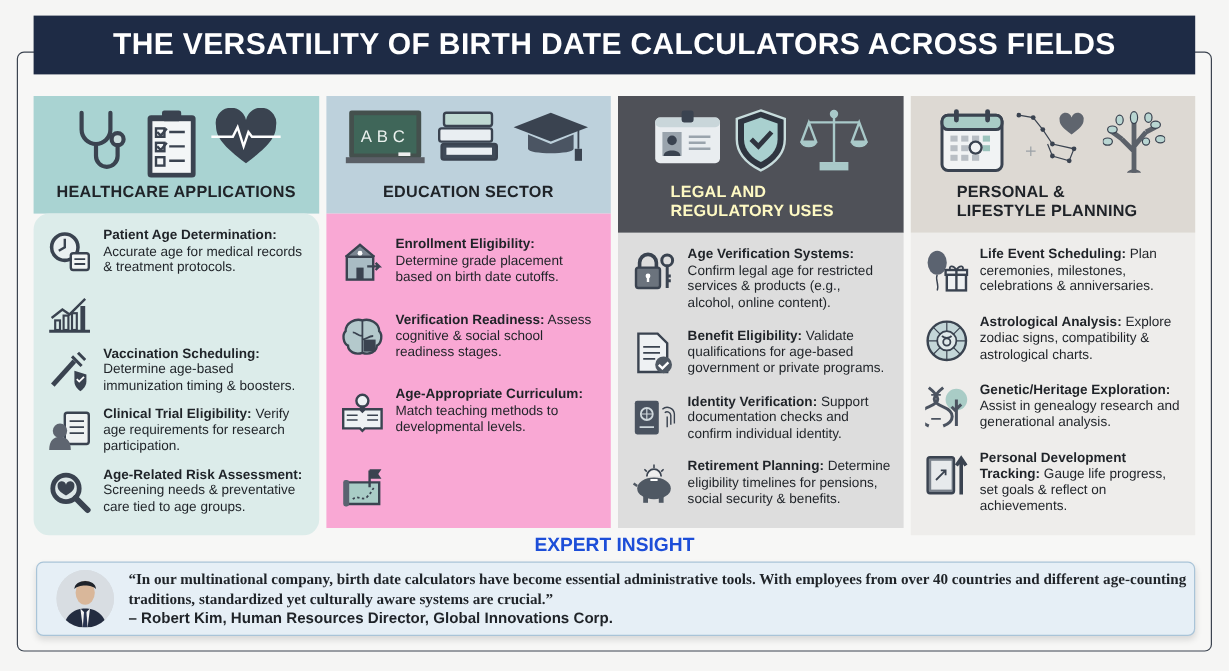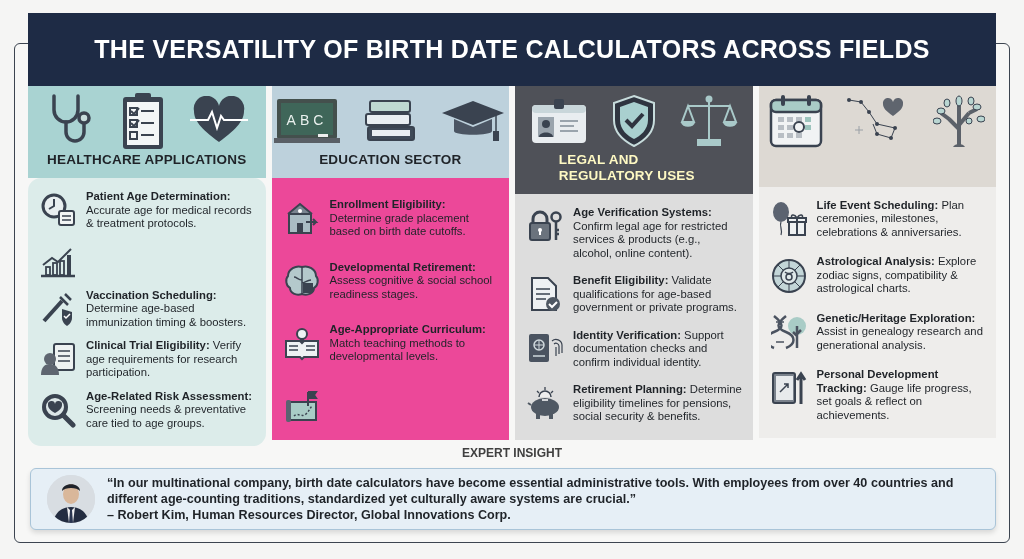--- a/index.html
+++ b/index.html
@@ -9,77 +9,77 @@
     font-family: "Liberation Sans", sans-serif;
     color: #1f2328;
     position: relative;
   }
   .frame {
     position: absolute; left: 14px; top: 43px; width: 996px; height: 500px;
     border: 1.5px solid #3c4450; border-radius: 6px;
     background: #f7f7f6;
   }
   .title-bar {
-    position: absolute; left: 28px; top: 13px; width: 968px; height: 73px;
+    position: absolute; left: 28px; top: 13px; width: 968px; height: 49px;
     background: #1e2b45;
     display: flex; align-items: center; justify-content: center;
     z-index: 2;
   }
   .title-bar h1 {
     color: #ffffff; font-size: 25px; font-weight: 700; letter-spacing: 0.3px;
     font-family: "Liberation Sans", sans-serif;
   }
   .columns {
     position: absolute; left: 28px; top: 80px; width: 968px; height: 358px;
     display: flex; gap: 6px;
   }
   .col { flex: 1; display: flex; flex-direction: column; }
   .col-head {
     height: 118px; display: flex; flex-direction: column; align-items: center;
     padding-top: 10px;
   }
-  .icons-row { display: flex; gap: 24px; align-items: center; height: 62px; }
+  .icons-row { display: flex; gap: 10px; align-items: flex-start; height: 62px; }
   .icons-row svg { display: block; }
   .col-title {
     margin-top: auto; margin-bottom: 10px;
     font-weight: 700; font-size: 13.5px; text-align: left; line-height: 16px;
     letter-spacing: 0.2px;
   }
   .col-body { flex: 1; padding: 12px 10px 6px 12px; }
   .item { display: flex; gap: 10px; margin-bottom: 10px; align-items: flex-start; }
   .item .ic { width: 36px; height: 36px; flex: none; margin-top: 2px; }
   .item .txt { font-size: 11.3px; line-height: 13.5px; color: #1f2328; }
   .item .txt b { font-weight: 700; }
 
   .c1 .col-head { background: #a9d3d2; }
   .c1 .col-body { background: #dcecea; border-radius: 13px; }
   .c2 .col-head { background: #bdd1dc; }
-  .c2 .col-body { background: #ec4899; }
+  .c2 .col-body { background: #f9a8d4; }
   .c3 .col-head { background: #4f5158; }
   .c3 .col-head .col-title { color: #fef9c3; }
   .c3 .col-body { background: #dddddd; }
   .c4 .col-head { background: #ddd9d3; }
   .c4 .col-body { background: #eeedeb; }
 
   .insight-title {
     position: absolute; top: 446px; left: 0; width: 1024px; text-align: center;
-    font-weight: 700; font-size: 12px; color: #404040;
+    font-weight: 700; font-size: 16px; color: #1d4ed8;
   }
   .quote-box {
     position: absolute; left: 30px; top: 468px; width: 966px; height: 62px;
     background: #e6eff6; border: 1.5px solid #a9c4d8; border-radius: 6px;
     box-shadow: 0 3px 5px rgba(0,0,0,0.12);
     display: flex; align-items: center; padding-left: 16px;
   }
   .avatar {
     width: 48px; height: 48px; border-radius: 50%; background: #d5dbe0; flex: none;
     overflow: hidden; margin-right: 12px;
   }
   .quote-text { font-size: 12.6px; line-height: 16px; color: #1f2328; font-weight: 700; }
-  .quote-text .q { font-weight: 700; }
+  .quote-text .q { font-weight: 700; font-family: Liberation Serif, serif; }
 </style>
 </head>
 <body>
 
 <div class="frame"></div>
 
 <div class="title-bar">
   <h1>THE VERSATILITY OF BIRTH DATE CALCULATORS ACROSS FIELDS</h1>
 </div>
 
@@ -196,21 +196,21 @@
             <path d="M22 22 h10 l-3 -3 M32 22 l-3 3" stroke="#3a4350" stroke-width="2" fill="none"></path>
           </svg>
         <div class="txt"><b>Enrollment Eligibility:</b> <span>Determine grade placement based on birth date cutoffs.</span></div>
       </div>
       <div class="item" style="margin-bottom:22px;">
         <svg class="ic" viewBox="0 0 36 36">
             <path d="M18 4 c-6 -2 -14 2 -14 9 c-3 3 -2 10 2 12 c0 5 6 8 12 6 c6 2 12 -1 12 -6 c4 -2 5 -9 2 -12 c0 -7 -8 -11 -14 -9Z" fill="#b4c9cc" stroke="#3a4350" stroke-width="2"></path>
             <path d="M18 4 v28 M10 14 c3 0 4 3 8 3 M18 20 c3 0 5 -3 9 -3" stroke="#3a4350" stroke-width="1.5" fill="none"></path>
             <rect x="19" y="20" width="10" height="10" fill="#3a4350"></rect>
           </svg>
-        <div class="txt"><b>Developmental Retirement:</b> <span>Assess cognitive &amp; social school readiness stages.</span></div>
+        <div class="txt"><b>Verification Readiness:</b> <span>Assess cognitive &amp; social school readiness stages.</span></div>
       </div>
       <div class="item" style="margin-bottom:22px;">
         <svg class="ic" viewBox="0 0 36 36">
             <path d="M2 16 h14 l2 2 l2 -2 h14 v16 h-14 l-2 2 l-2 -2 h-14Z" fill="#eef2f4" stroke="#3a4350" stroke-width="2"></path>
             <path d="M5 21h9M5 25h9M22 21h9M22 25h9" stroke="#3a4350" stroke-width="1.3"></path>
             <circle cx="18" cy="9" r="5" fill="#eef2f4" stroke="#3a4350" stroke-width="2"></circle>
             <rect x="16" y="13" width="4" height="4" fill="#3a4350"></rect>
           </svg>
         <div class="txt"><b>Age-Appropriate Curriculum:</b> <span>Match teaching methods to developmental levels.</span></div>
       </div>
@@ -348,20 +348,21 @@
               <ellipse cx="8" cy="18" rx="4" ry="3"></ellipse>
               <ellipse cx="44" cy="14" rx="4" ry="3"></ellipse>
               <ellipse cx="14" cy="10" rx="3" ry="4"></ellipse>
               <ellipse cx="38" cy="8" rx="3" ry="4"></ellipse>
               <ellipse cx="4" cy="28" rx="4" ry="3"></ellipse>
               <ellipse cx="48" cy="26" rx="4" ry="3"></ellipse>
               <ellipse cx="36" cy="28" rx="3" ry="3"></ellipse>
             </g>
         </svg>
       </div>
+      <div class="col-title" style="max-width:160px;">PERSONAL &amp; LIFESTYLE PLANNING</div>
     </div>
     <div class="col-body">
       <div class="item" style="margin-bottom:16px;">
         <svg class="ic" viewBox="0 0 36 36">
             <ellipse cx="10" cy="11" rx="8" ry="10" fill="#5b6370"></ellipse>
             <path d="M10 21 c-2 4 2 8 0 13" stroke="#3a4350" stroke-width="1.2" fill="none"></path>
             <rect x="18" y="20" width="16" height="14" fill="#eef1f2" stroke="#3a4350" stroke-width="2"></rect>
             <rect x="17" y="17" width="18" height="4" fill="#eef1f2" stroke="#3a4350" stroke-width="2"></rect>
             <path d="M26 17 v17" stroke="#3a4350" stroke-width="2"></path>
             <path d="M26 17 c-3 -5 -7 -3 -5 0 M26 17 c3 -5 7 -3 5 0" stroke="#3a4350" stroke-width="1.5" fill="none"></path>

